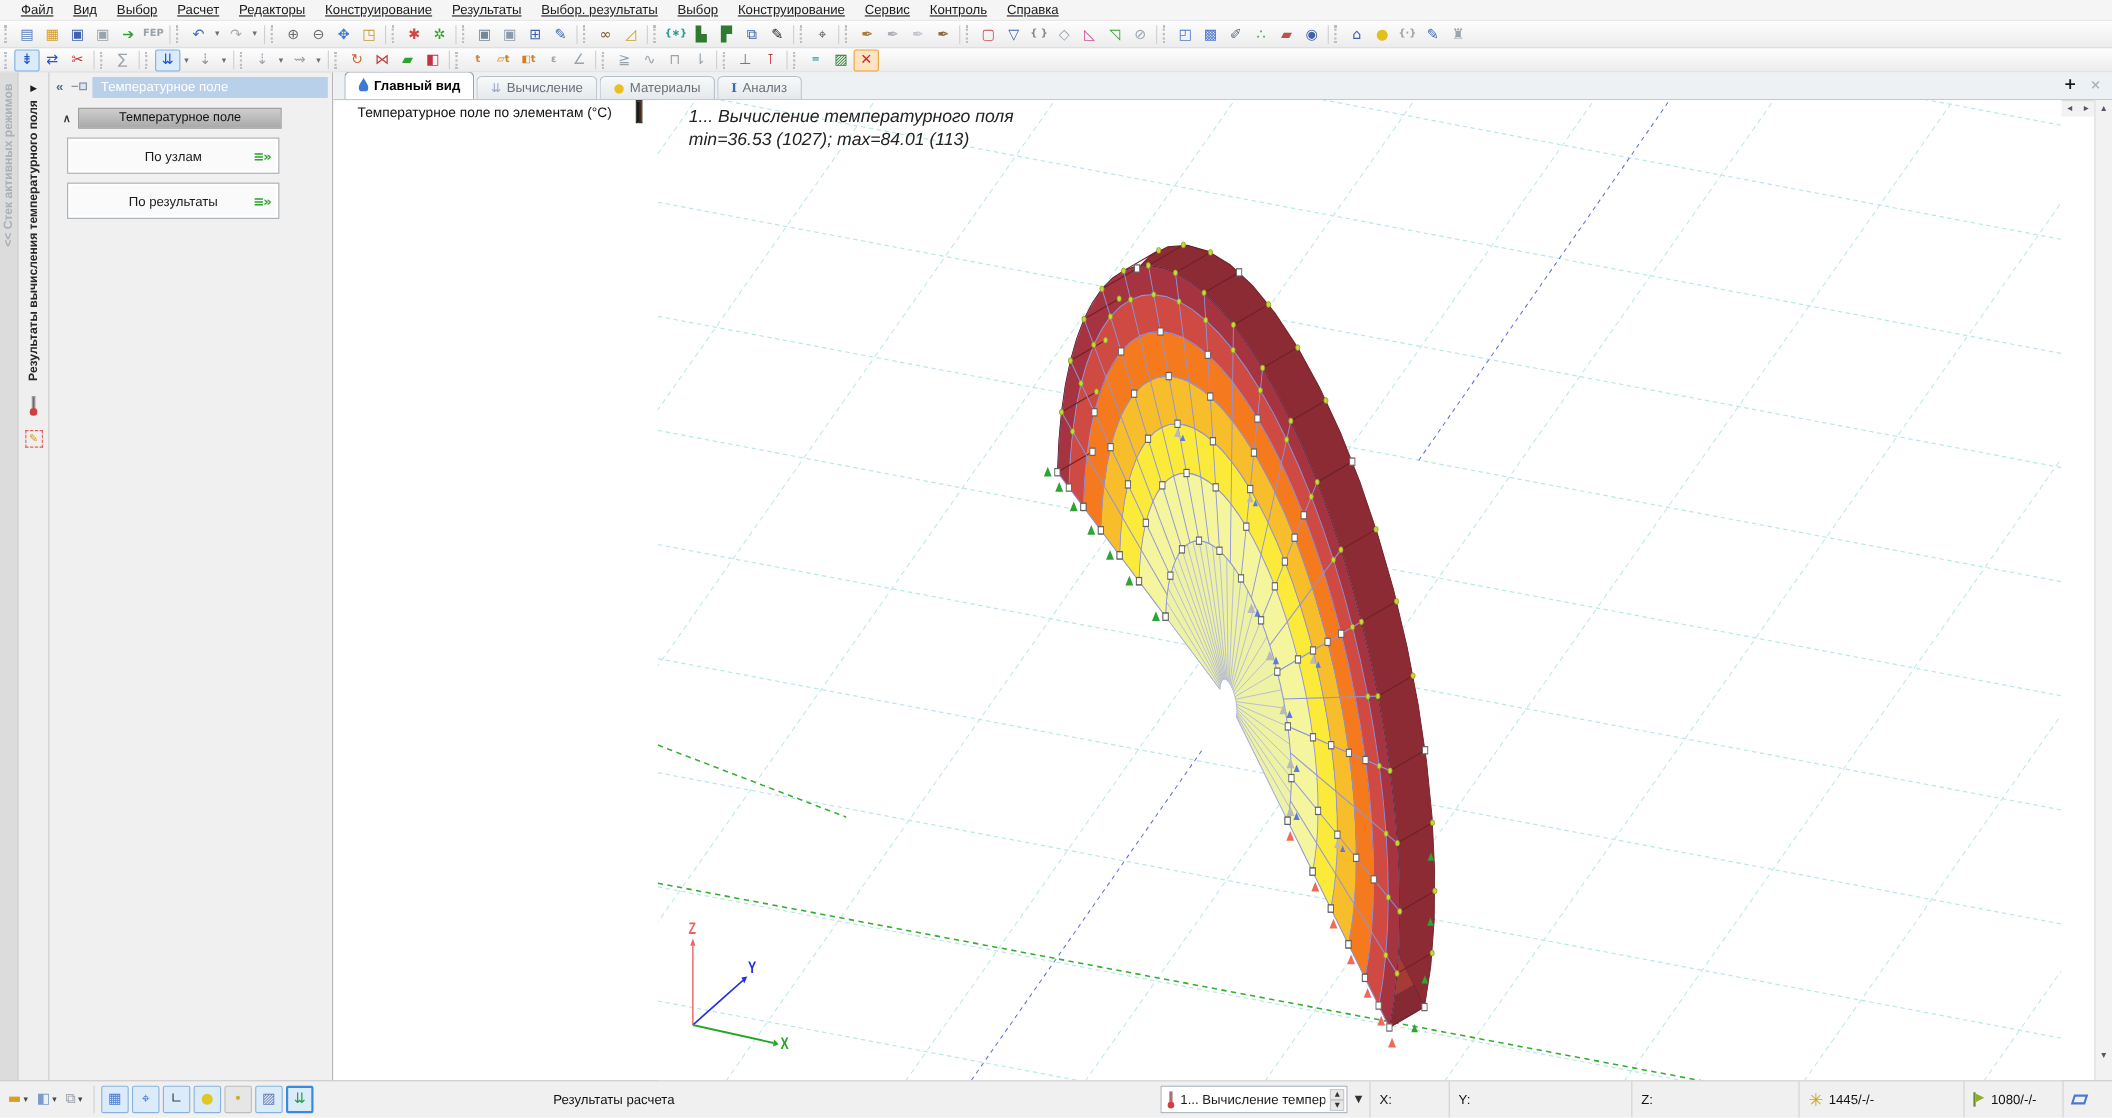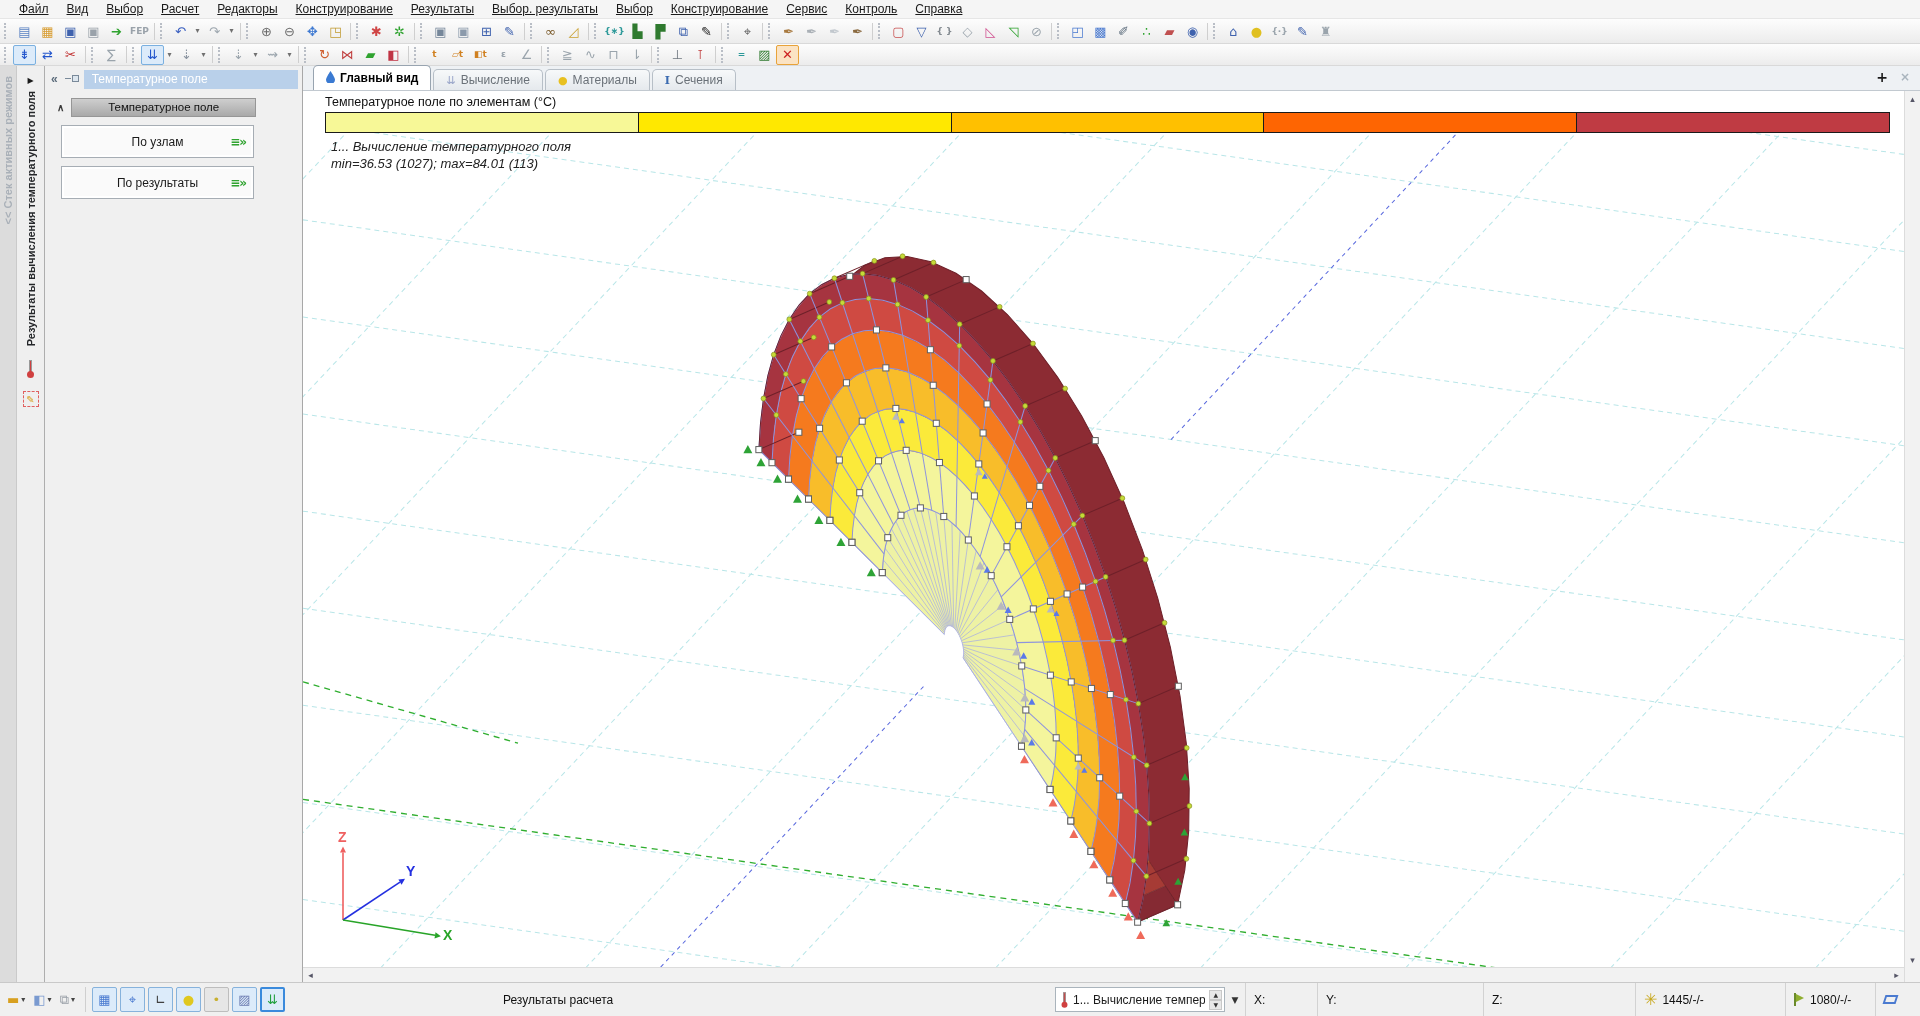--- a/index.html
+++ b/index.html
@@ -67,34 +67,34 @@
          background:linear-gradient(#f7f9fa,#e5e9ed); color:#6a7178; font-size:12px; cursor:default;}
   .tab.active { background:#ffffff; font-weight:bold; color:#000; height:25px; border-color:#98a4b0; position:relative; z-index:2;}
   .tab .ti { font-family:"DejaVu Sans",sans-serif; font-size:11px; }
   .tabctrl { margin-left:auto; display:flex; align-items:center; gap:12px; padding:0 10px 5px; }
   .tc { font-size:10px; color:#1a1a1a; cursor:default; font-family:"DejaVu Sans",sans-serif;}
   .tc.menu-caret::before { content:""; display:block; border-top:2px solid #1a1a1a; margin-bottom:1px; }
   .tc.plus { font-size:14px; font-weight:bold; }
   .tc.dim { color:#a9b4bd; font-size:12px; font-weight:bold;}
 
   .vp-body { flex:1 1 auto; display:flex; min-height:0; }
-  .vp-main { flex:1 1 auto; display:flex; flex-direction:column; min-width:0; }
+  .vp-main { flex:1 1 auto; display:flex; flex-direction:row; min-width:0; }
 
   .legend-title { font-size:12.5px; color:#111; padding:4px 0 3px 22px; }
   .legend-bar { display:flex; height:21px; margin:0 14px 0 22px; border:1px solid #1a1a1a; }
   .legend-bar .seg { flex:1; border-right:1px solid #1a1a1a; }
   .legend-bar .seg:last-child { border-right:none; }
   .legend-labels { position:relative; height:16px; margin:1px 14px 1px 22px; font-size:12px; color:#111; border-bottom:1px solid #e4e4e4;}
   .legend-labels span { position:absolute; top:0; transform:translateX(-50%); white-space:nowrap;}
   .legend-labels span.first { transform:none; left:-8px !important; }
   .legend-labels span.last { transform:none; right:0; left:auto !important; }
 
   .canvas { flex:1 1 auto; position:relative; overflow:hidden; background:#fff; }
   .canvas svg { position:absolute; inset:0; width:100%; height:100%; }
-  .annot { position:absolute; left:28px; top:6px; font-size:13px; font-style:italic; color:#222; line-height:1.3; }
+  .annot { position:absolute; left:28px; top:6px; font-size:16px; font-style:italic; color:#222; line-height:1.3; }
 
   .hscroll { height:15px; flex:0 0 auto; background:#f2f2f2; border-top:1px solid #dcdcdc; display:flex; align-items:center; }
   .vscroll { width:16px; flex:0 0 auto; background:#f2f2f2; border-left:1px solid #dcdcdc; display:flex; flex-direction:column; align-items:center; }
   .sarr { width:15px; height:15px; display:flex; align-items:center; justify-content:center; font-size:9px; color:#556; font-family:"DejaVu Sans",sans-serif; }
   .strack { flex:1; }
 
   
   .statusbar { height:34px; flex:0 0 auto; background:#f0f0f0; border-top:1px solid #c9c9c9; display:flex; align-items:center; padding:0 3px; }
   .sb-dd { display:flex; align-items:center; padding:0 4px; gap:2px; cursor:default;}
   .sb-dd .g { font-family:"DejaVu Sans",sans-serif; font-size:13px; }
@@ -318,21 +318,21 @@
             <div class="tab">
               <span class="ti" style="color: rgb(152, 164, 200);">⇊</span>
               <span>Вычисление</span>
             </div>
             <div class="tab">
               <span class="ti" style="color: rgb(232, 192, 32);">●</span>
               <span>Материалы</span>
             </div>
             <div class="tab">
               <span class="ti" style="color: rgb(58, 106, 176); font-weight: bold; font-family: &quot;DejaVu Serif&quot;, serif;">I</span>
-              <span>Сечения</span>
+              <span>Анализ</span>
             </div>
           </div>
         <div class="tabctrl">
           <span class="tc menu-caret"></span>
           <span class="tc plus">+</span>
           <span class="tc dim">×</span>
         </div>
       </div>
 
       <div class="vp-body">

